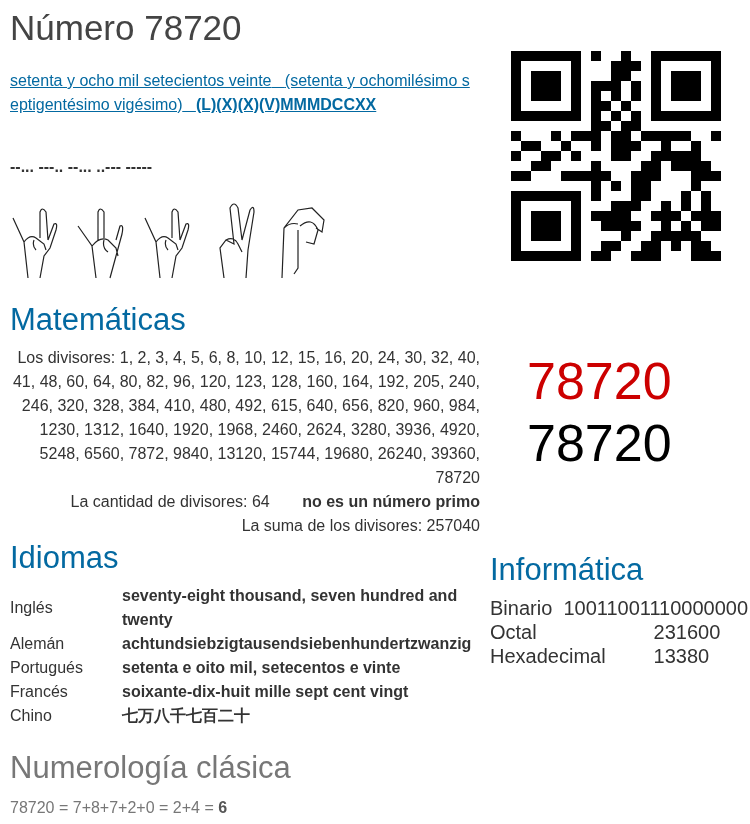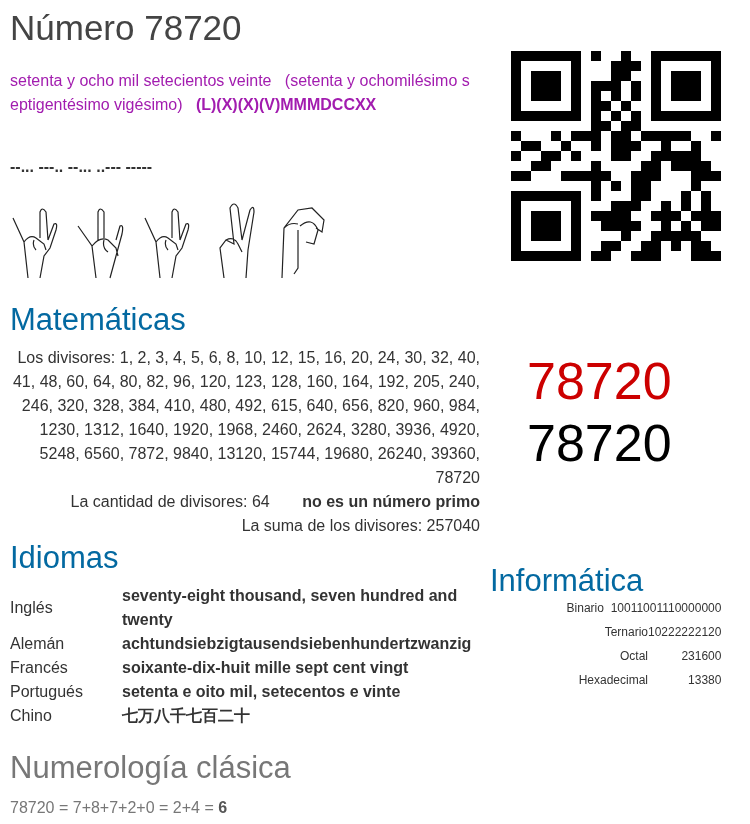--- a/index.html
+++ b/index.html
@@ -1,36 +1,36 @@
 <!DOCTYPE html>
 <html><head>
 <meta charset="utf-8">
 <style>
   * { box-sizing: border-box; margin: 0; padding: 0; }
   html, body { width: 750px; height: 824px; background: #fff; overflow: hidden; }
   body { font-family: "Liberation Sans", sans-serif; color: #333; position: relative; font-size: 16px; }
   h1.title { position: absolute; left: 10px; top: 8px; font-size: 35px; font-weight: normal; color: #444; line-height: 40px; text-align: right; }
-  .words { position: absolute; left: 10px; top: 69px; width: 465px; font-size: 16px; line-height: 24px; color: #a21caf; word-break: break-all; }
+  .words { position: absolute; left: 10px; top: 69px; width: 465px; font-size: 16px; line-height: 24px; color: #0369a1; word-break: break-all; text-decoration: underline; }
   .words b { font-weight: bold; }
   .morse { position: absolute; left: 10px; top: 158px; font-size: 16px; font-weight: bold; color: #333; letter-spacing: 0px; }
   .hands { position: absolute; left: 10px; top: 200px; height: 82px; }
   .hand { position: absolute; top: 0; }
   .qr { position: absolute; left: 511px; top: 51px; width: 210px; height: 210px; display: grid; grid-template-columns: repeat(21, 10px); grid-template-rows: repeat(21, 10px); }
   .qr span { display: block; width: 10px; height: 10px; }
   .qr span.b { background: #000; }
   h2 { position: absolute; font-size: 31px; font-weight: normal; color: #0369a1; line-height: 36px; }
   .math-lines { position: absolute; left: 10px; top: 346px; width: 470px; font-size: 16px; line-height: 24px; text-align: right; }
   .math-lines b { font-weight: bold; }
   .big-red { position: absolute; left: 527px; top: 352px; font-size: 52px; color: #c00; line-height: 58px; }
   .big-black { position: absolute; left: 527px; top: 414px; font-size: 52px; color: #000; line-height: 58px; }
   table.lang { position: absolute; left: 10px; top: 584px; border-collapse: collapse; font-size: 16px; }
   table.lang td { vertical-align: middle; line-height: 24px; padding: 0; }
   table.lang td.k { width: 112px; }
   table.lang td.v { width: 330px; font-weight: bold; }
-  table.inf { position: absolute; left: 490px; top: 596px; border-collapse: collapse; font-size: 12px; text-align: right; }
+  table.inf { position: absolute; left: 490px; top: 596px; border-collapse: collapse; font-size: 20px; }
   table.inf td { line-height: 24px; padding: 0; white-space: nowrap; }
   .numero-h { color: #777 !important; }
   .numero-line { position: absolute; left: 10px; top: 797px; font-size: 16px; color: #777; line-height: 22px; }
   .numero-line b { color: #555; }
 </style>
 </head>
 <body>
 
 <h1 class="title">Número 78720</h1>
 
@@ -536,47 +536,43 @@
   <tbody id="lang-body">
       <tr>
         <td class="k">Inglés</td>
         <td class="v">seventy-eight thousand, seven hundred and twenty</td>
       </tr>
       <tr>
         <td class="k">Alemán</td>
         <td class="v">achtundsiebzigtausendsiebenhundertzwanzig</td>
       </tr>
       <tr>
+        <td class="k">Portugués</td>
+        <td class="v">setenta e oito mil, setecentos e vinte</td>
+      </tr>
+      <tr>
         <td class="k">Francés</td>
         <td class="v">soixante-dix-huit mille sept cent vingt</td>
-      </tr>
-      <tr>
-        <td class="k">Portugués</td>
-        <td class="v">setenta e oito mil, setecentos e vinte</td>
       </tr>
       <tr>
         <td class="k">Chino</td>
         <td class="v">七万八千七百二十</td>
       </tr>
     </tbody>
 </table>
 
-<h2 style="left:490px; top:552px;margin-top:11px;">Informática</h2>
+<h2 style="left:490px; top:552px;">Informática</h2>
 
 <table class="inf">
   <tbody>
     <tr>
       <td colspan="2">
         <span>Binario</span>&nbsp;
         <span>10011001110000000</span>
       </td>
-    </tr>
-    <tr>
-      <td style="width:158px">Ternario</td>
-      <td>10222222120</td>
     </tr>
     <tr>
       <td>Octal</td>
       <td>231600</td>
     </tr>
     <tr>
       <td>Hexadecimal</td>
       <td>13380</td>
     </tr>
   </tbody>

